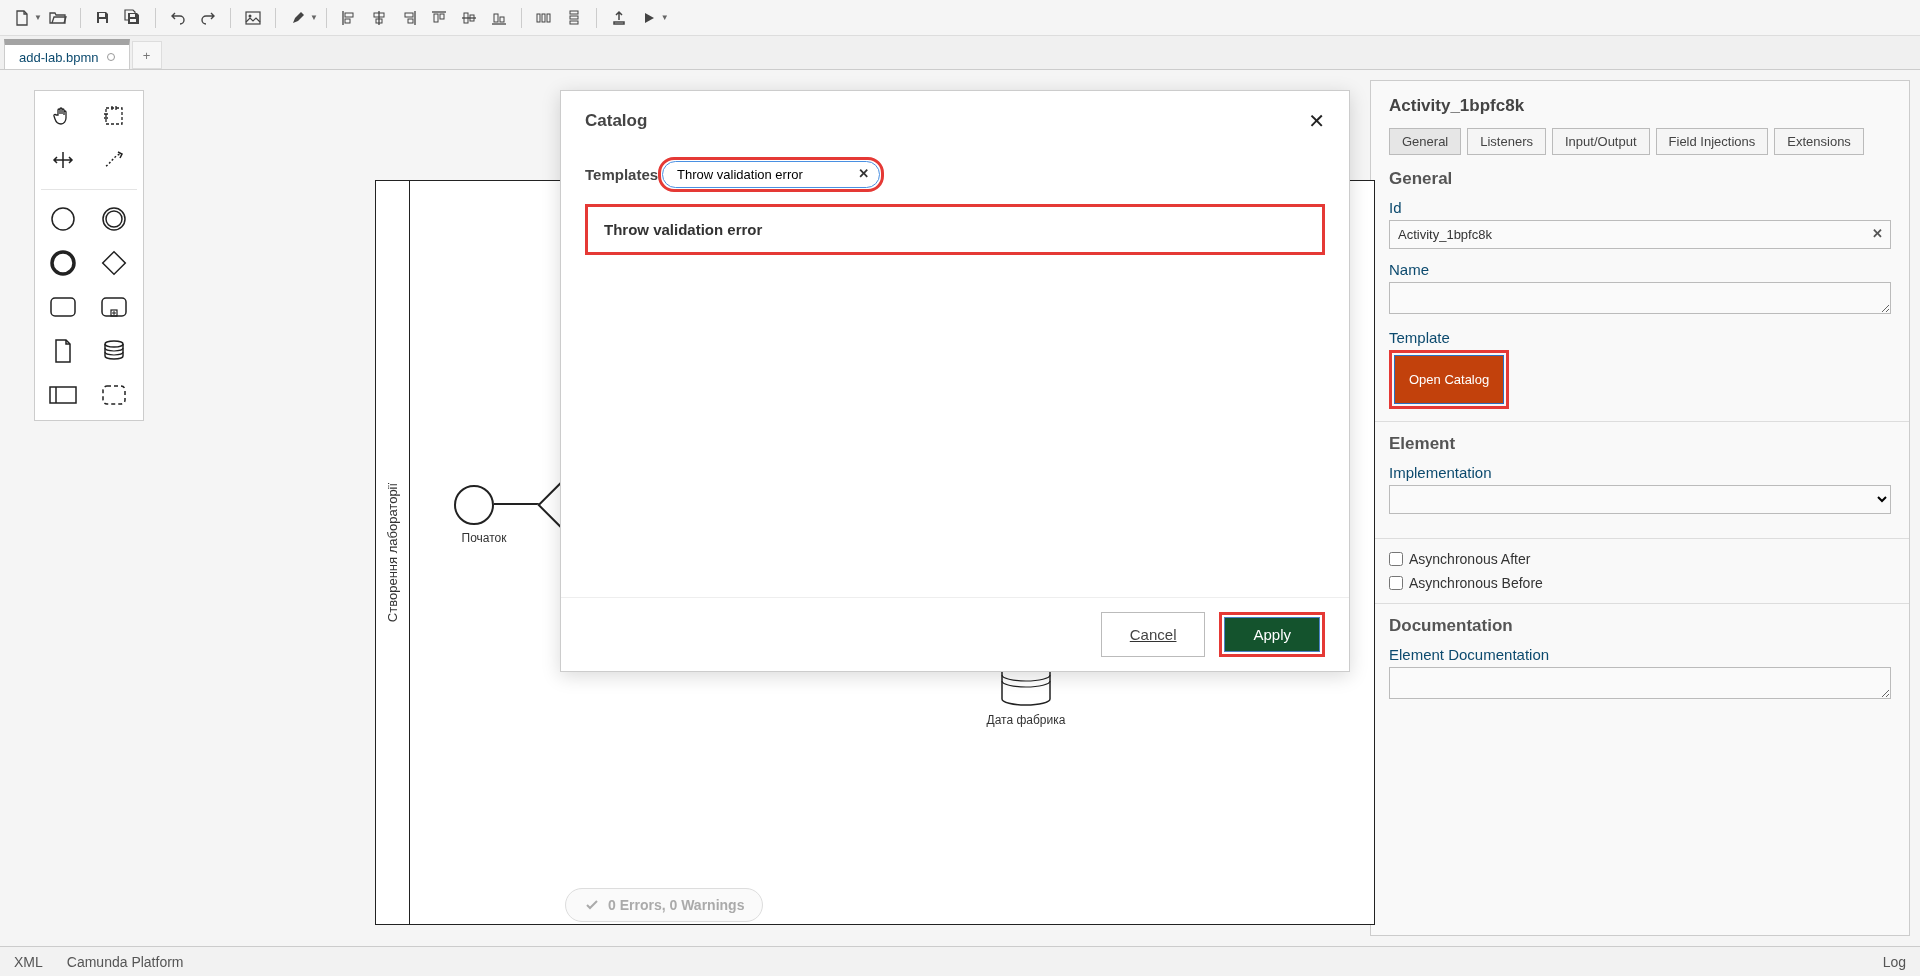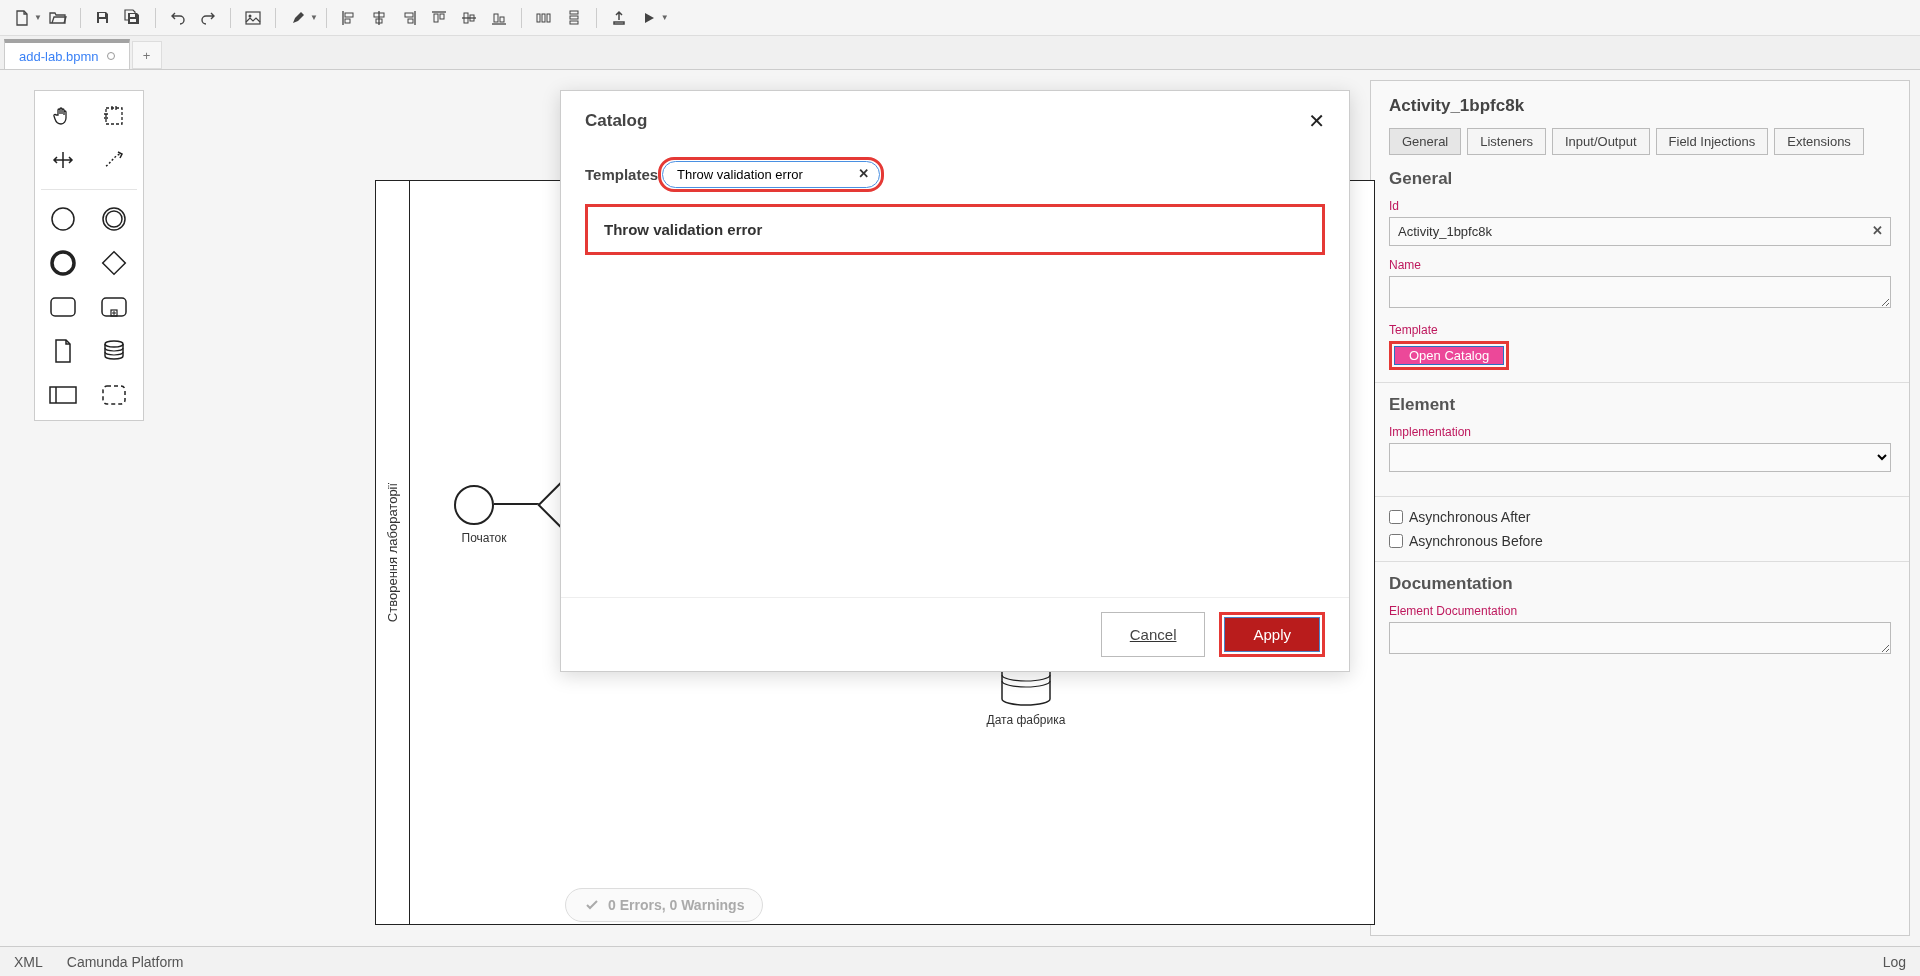--- a/index.html
+++ b/index.html
@@ -6,21 +6,21 @@
 body { font-family: Arial, sans-serif; font-size: 13px; background: #f5f5f5; color: #333; overflow: hidden; width: 1920px; height: 976px; position: relative; }
 
 
 .toolbar { height: 36px; background: #f5f5f5; border-bottom: 1px solid #ddd; display: flex; align-items: center; padding: 0 8px; gap: 2px; }
 .toolbar .tbtn { width: 28px; height: 28px; display: flex; align-items: center; justify-content: center; cursor: pointer; color: #444; border-radius: 2px; }
 .toolbar .sep { width: 1px; height: 20px; background: #ccc; margin: 0 6px; }
 .toolbar .drop { font-size: 8px; color: #666; margin-left: -4px; align-self: center; }
 
 
 .tabbar { height: 34px; background: #f0f0f0; display: flex; align-items: flex-end; padding-left: 4px; border-bottom: 1px solid #ccc; }
-.tab { height: 30px; padding: 0 14px; background: #fff; border: 1px solid #ccc; border-bottom: none; border-top: 4px solid #a3a3a3; display: flex; align-items: center; gap: 8px; font-size: 13px; color: #3b82f6; cursor: pointer; }
+.tab { height: 30px; padding: 0 14px; background: #fff; border: 1px solid #ccc; border-bottom: none; border-top: 6px solid #a3a3a3; display: flex; align-items: center; gap: 8px; font-size: 13px; color: #0c4a6e; cursor: pointer; }
 .tab .dirty { width: 8px; height: 8px; border: 1px solid #999; border-radius: 50%; }
 .addtab { width: 30px; height: 28px; display: flex; align-items: center; justify-content: center; cursor: pointer; color: #777; margin-left: 2px; border: 1px solid #ddd; background: #f7f7f7; }
 
 
 .main { position: absolute; top: 70px; bottom: 30px; left: 0; right: 0; display: flex; }
 .canvas-area { flex: 1; position: relative; background: #f5f5f5; }
 .props { width: 540px; border: 1px solid #ccc; background: #f9f9f9; margin: 10px 10px 10px 0; overflow: auto; }
 
 
 .palette { position: absolute; left: 34px; top: 20px; width: 110px; background: #fff; border: 1px solid #ccc; padding: 6px; display: grid; grid-template-columns: 1fr 1fr; gap: 6px; }
@@ -39,27 +39,27 @@
 .datastore { position: absolute; left: 622px; top: 480px; width: 56px; height: 48px; }
 .ds-lbl { position: absolute; left: 590px; top: 532px; width: 120px; text-align: center; font-size: 12px; color: #333; }
 
 
 .props-inner { padding: 15px 18px; }
 .pheader { font-weight: bold; font-size: 17px; color: #444; margin-bottom: 12px; }
 .ptabs { display: flex; gap: 6px; margin-bottom: 14px; flex-wrap: wrap; }
 .ptab { padding: 5px 12px; border: 1px solid #bbb; background: #f5f5f5; font-size: 13px; cursor: pointer; color: #444; }
 .ptab.active { background: #e6e6e6; }
 .pgroup-title { font-weight: bold; font-size: 17px; color: #555; margin: 8px 0 10px 0; }
-.plabel { font-size: 12px; color: #be185d; margin-bottom: 4px; }
+.plabel { font-size: 15px; color: #0c4a6e; margin-bottom: 4px; }
 .pinput { width: 100%; padding: 6px 8px; border: 1px solid #bbb; background: #fafafa; font-size: 13px; color: #333; margin-bottom: 12px; }
 .pinput-wrap { position: relative; }
 .pinput-clear { position: absolute; right: 8px; top: 6px; cursor: pointer; color: #555; font-weight: bold; }
 .ptextarea { width: 100%; height: 32px; padding: 6px 8px; border: 1px solid #bbb; background: #fafafa; resize: vertical; margin-bottom: 12px; }
 .pselect { width: 100%; padding: 5px 8px; border: 1px solid #bbb; background: #fafafa; font-size: 13px; margin-bottom: 12px; }
-.pbtn-catalog { padding: 1px 14px; background: #ec4899; color: #fff; border: 1px solid #2a6fc2; cursor: pointer; font-size: 13px; }
+.pbtn-catalog { padding: 16px 14px; background: #c2410c; color: #fff; border: 1px solid #2a6fc2; cursor: pointer; font-size: 13px; }
 .red-hl { border: 3px solid #e53935; padding: 2px; display: inline-block; }
 .pcheck { display: flex; align-items: center; gap: 6px; font-size: 14px; color: #333; margin-bottom: 8px; }
 .pcheck input { width: 14px; height: 14px; }
 .psep { height: 1px; background: #ddd; margin: 12px -18px; }
 
 
 .status-pill { position: absolute; left: 565px; bottom: 24px; padding: 8px 18px; border: 1px solid #ddd; border-radius: 18px; background: #fafafa; color: #aaa; font-size: 14px; display: flex; align-items: center; gap: 8px; }
 
 
 .footer { position: absolute; bottom: 0; left: 0; right: 0; height: 30px; background: #f2f2f2; border-top: 1px solid #ccc; display: flex; align-items: center; padding: 0 14px; font-size: 14px; color: #555; }
@@ -74,21 +74,21 @@
 .modal-close { font-size: 20px; cursor: pointer; color: #222; }
 .modal-body { padding: 0 24px 20px 24px; min-height: 440px; }
 .tmpl-row { display: flex; align-items: center; margin-bottom: 12px; }
 .tmpl-label { font-weight: bold; font-size: 15px; color: #444; }
 .search-wrap { position: relative; border: 3px solid #e53935; border-radius: 16px; padding: 1px; }
 .search { width: 218px; padding: 5px 28px 5px 14px; border: 1px solid #4a90e2; border-radius: 14px; font-size: 13px; outline: none; }
 .search-clear { position: absolute; right: 12px; top: 6px; cursor: pointer; color: #333; font-size: 13px; font-weight: bold; }
 .result { border: 3px solid #e53935; padding: 14px 16px; font-weight: bold; font-size: 15px; color: #333; background: #fff; cursor: pointer; }
 .modal-foot { border-top: 1px solid #eee; padding: 14px 24px; display: flex; justify-content: flex-end; gap: 14px; text-decoration: underline; }
 .btn { padding: 8px 28px; border: 1px solid #bbb; background: #fff; cursor: pointer; font-size: 15px; color: #444; }
-.btn-primary { background: #b91c1c; color: #fff; border: 1px solid #4a82c8; }
+.btn-primary { background: #14532d; color: #fff; border: 1px solid #4a82c8; }
 .red-hl-btn { border: 3px solid #e53935; padding: 2px; display: inline-block; }
 
 </style>
 </head>
 <body>
 
 <div class="toolbar">
   <div class="tbtn">
       <svg width="16" height="16" viewBox="0 0 16 16">
         <path d="M3 1h7l3 3v11H3z" fill="none" stroke="#444" stroke-width="1.3"></path>

